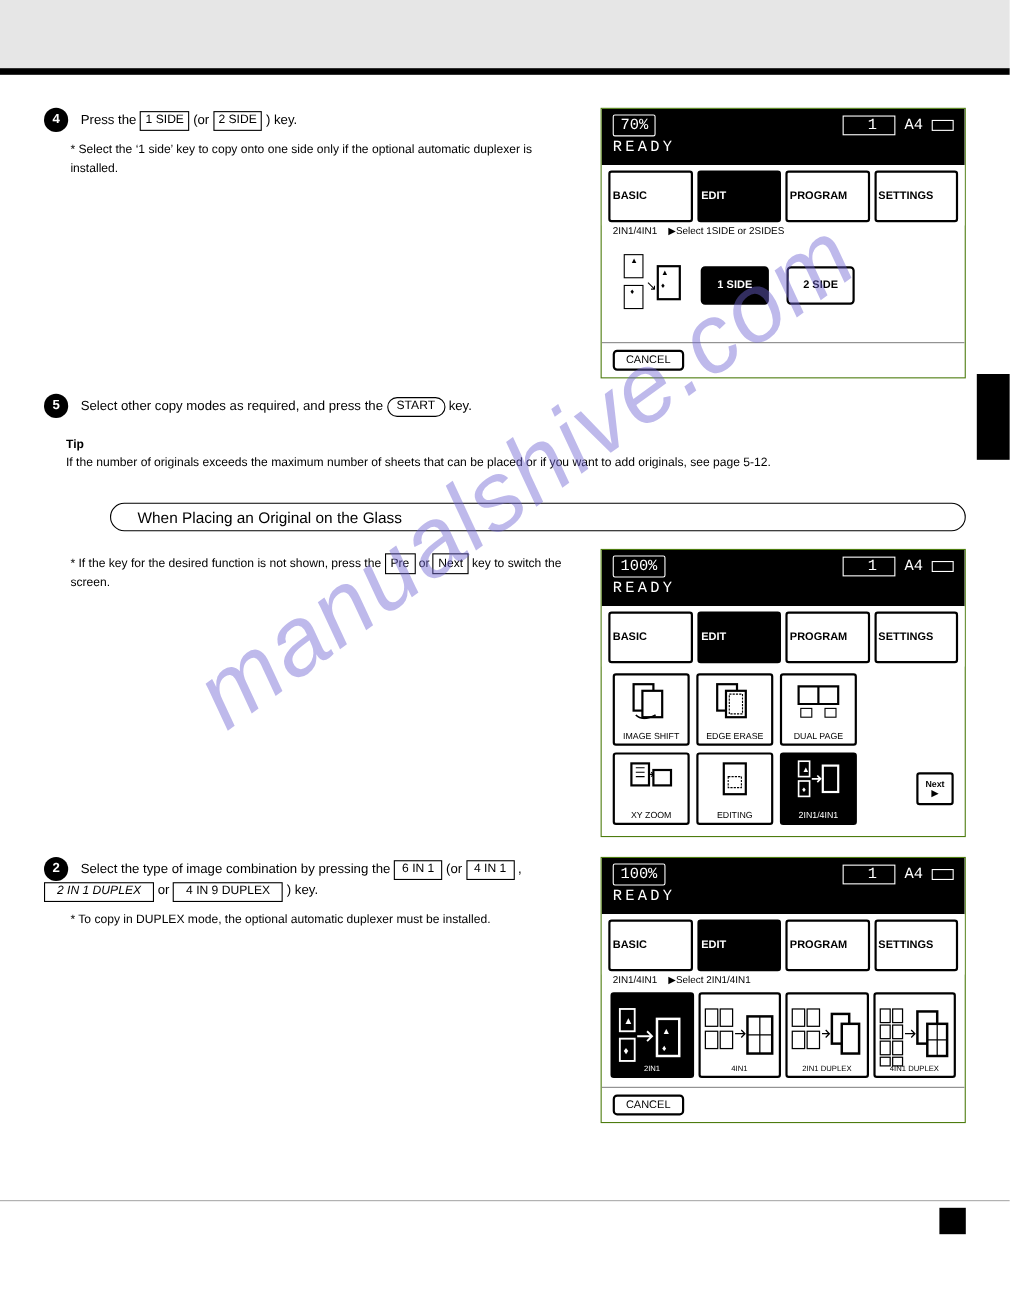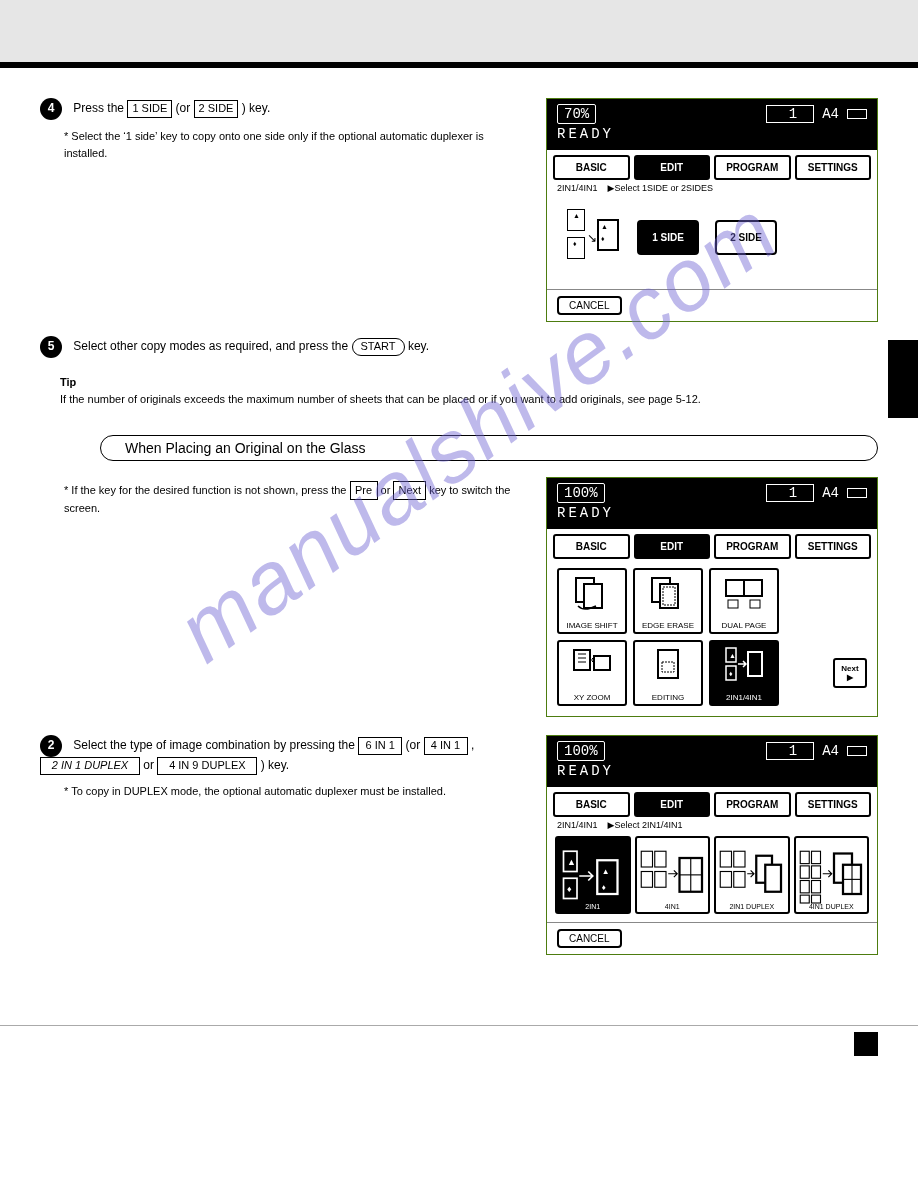--- a/index.html
+++ b/index.html
@@ -14,21 +14,21 @@
   .device-panel { border: 1px solid #4d7c0f; background: #fff; overflow: hidden; }
   .device-top { background: #000; color: #fff; padding: 5px 10px 8px 10px; }
   .device-top-row1 { display: flex; justify-content: space-between; align-items: center; font-size: 14px; font-family: "Courier New", monospace; margin-bottom: 2px; }
   .zoom-box { background: #000; border: 1px solid #fff; padding: 1px 6px; border-radius: 2px; position: relative; }
   .zoom-box::before, .zoom-box::after { content: ''; }
   .right-status { display: flex; align-items: center; gap: 8px; }
   .count-box { border: 1px solid #fff; padding: 0 16px 0 6px; text-align: right; min-width: 48px; }
   .paper-icon { display: inline-block; width: 20px; height: 10px; border: 1px solid #fff; position: relative; }
   .ready-text { font-family: "Courier New", monospace; letter-spacing: 3px; font-size: 14px; }
   .tab-row { display: flex; padding: 5px 6px 3px 6px; gap: 4px; background: #fff; }
-  .tab-btn { flex: 1; border: 2px solid #000; border-radius: 3px; text-align: center; font-size: 10px; font-weight: bold; padding: 5px 2px; background: #fff; }
+  .tab-btn { flex: 1; border: 2px solid #000; border-radius: 3px; font-size: 10px; font-weight: bold; padding: 16px 2px; background: #fff; }
   .tab-btn.active { background: #000; color: #fff; }
   .sub-label { padding: 0 10px; display: flex; gap: 10px; font-size: 9px; }
   .panel-body { padding: 8px 10px 4px 10px; min-height: 96px; }
   .side-choice { display: flex; align-items: center; gap: 16px; justify-content: flex-start; padding: 8px 0 10px 8px; }
   .mini-icon-2in1 { width: 56px; height: 56px; position: relative; }
   .mini-icon-2in1 .p1 { position: absolute; border: 1.5px solid #000; width: 18px; height: 22px; }
   .mini-icon-2in1 .p1.a { top: 0; left: 2px; }
   .mini-icon-2in1 .p1.b { top: 28px; left: 2px; }
   .mini-icon-2in1 .out { position: absolute; top: 10px; left: 32px; width: 22px; height: 32px; border: 2px solid #000; }
   .mini-icon-2in1 .arr { position: absolute; top: 22px; left: 22px; font-size: 12px; }

